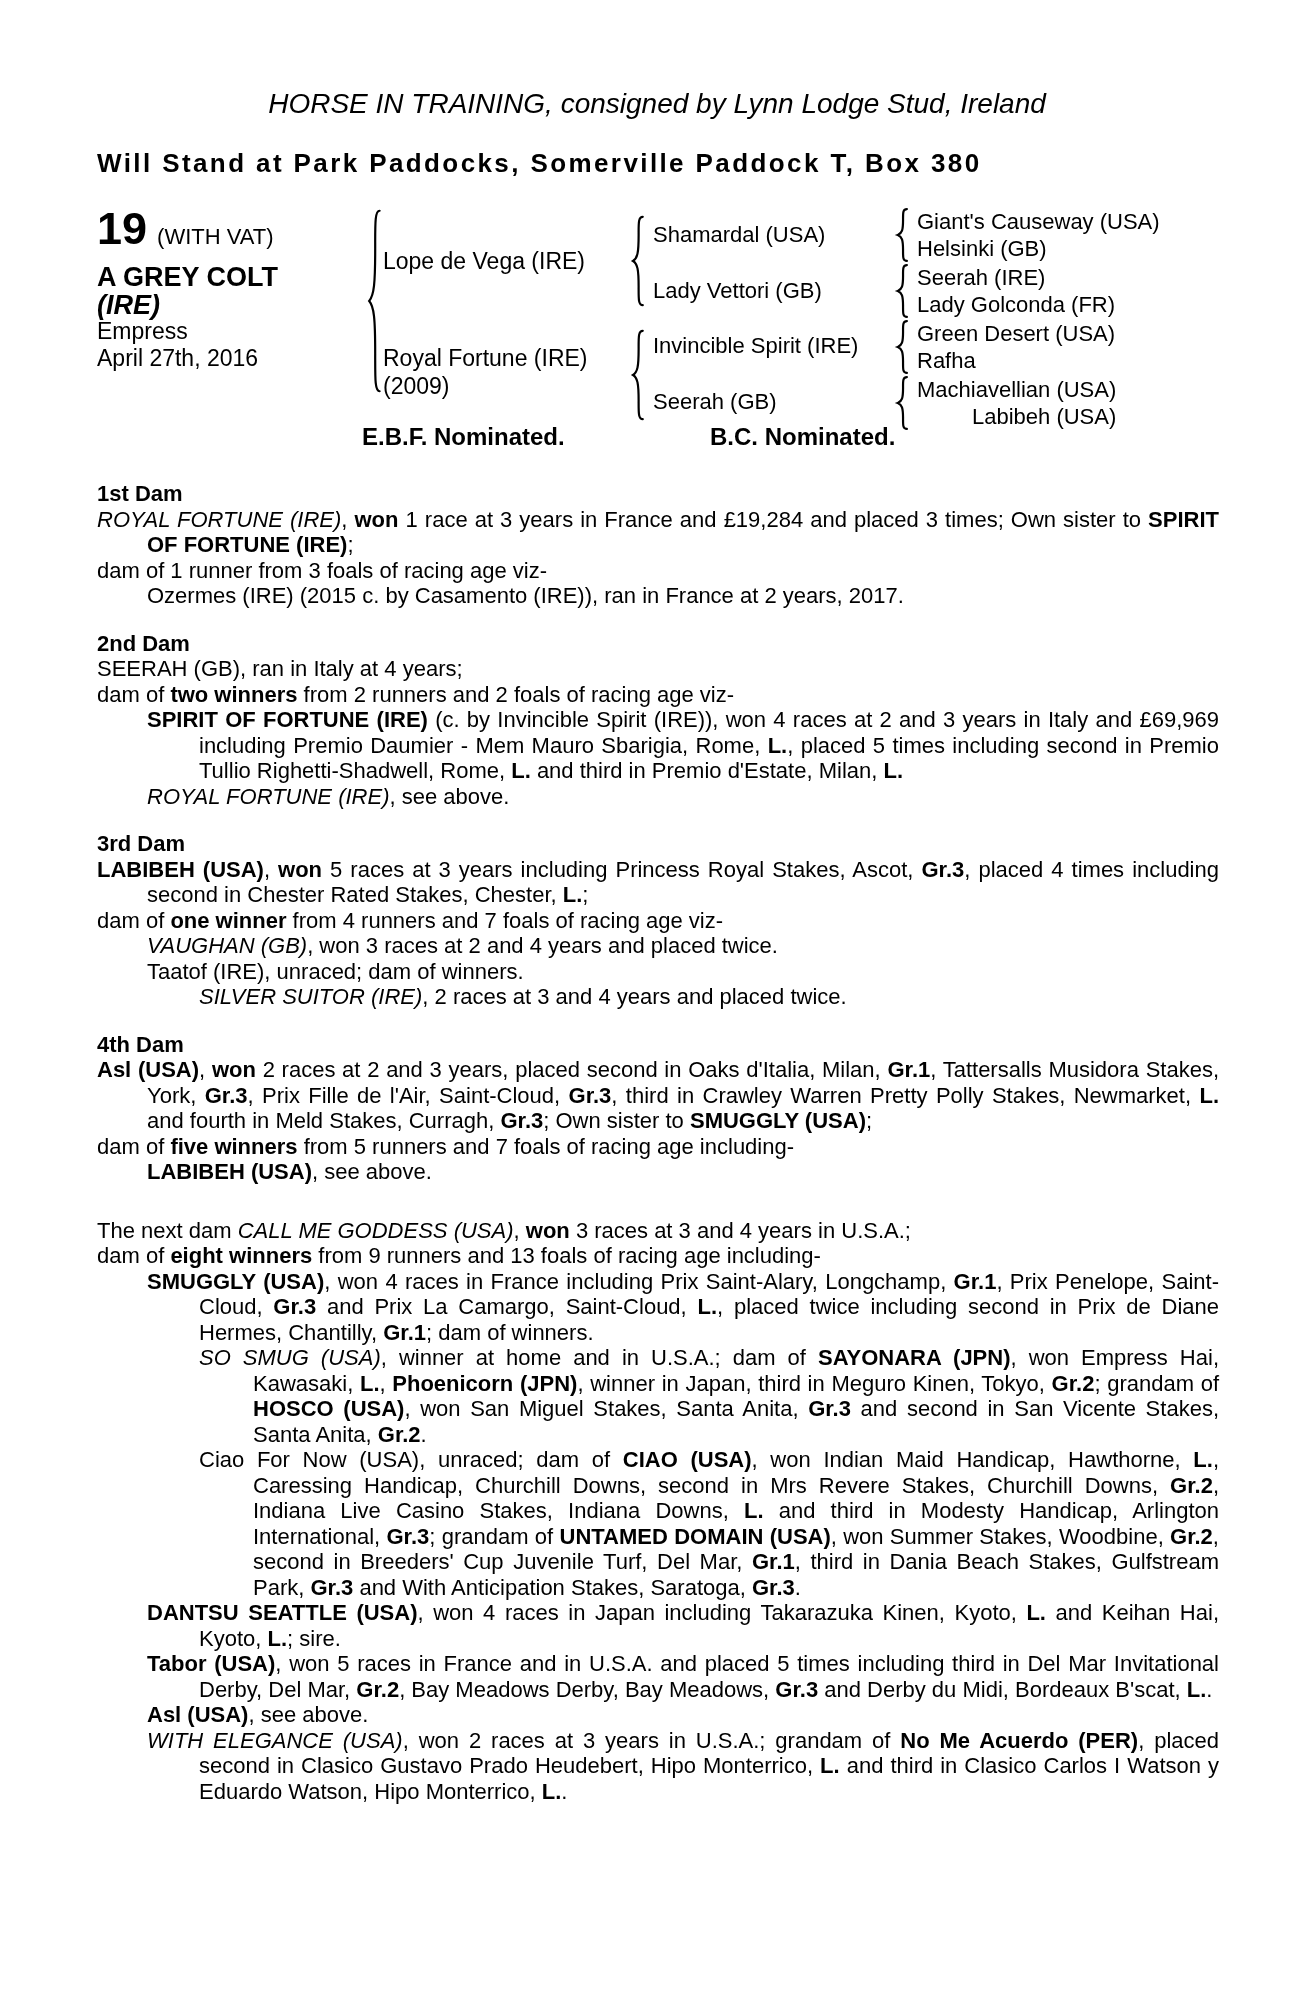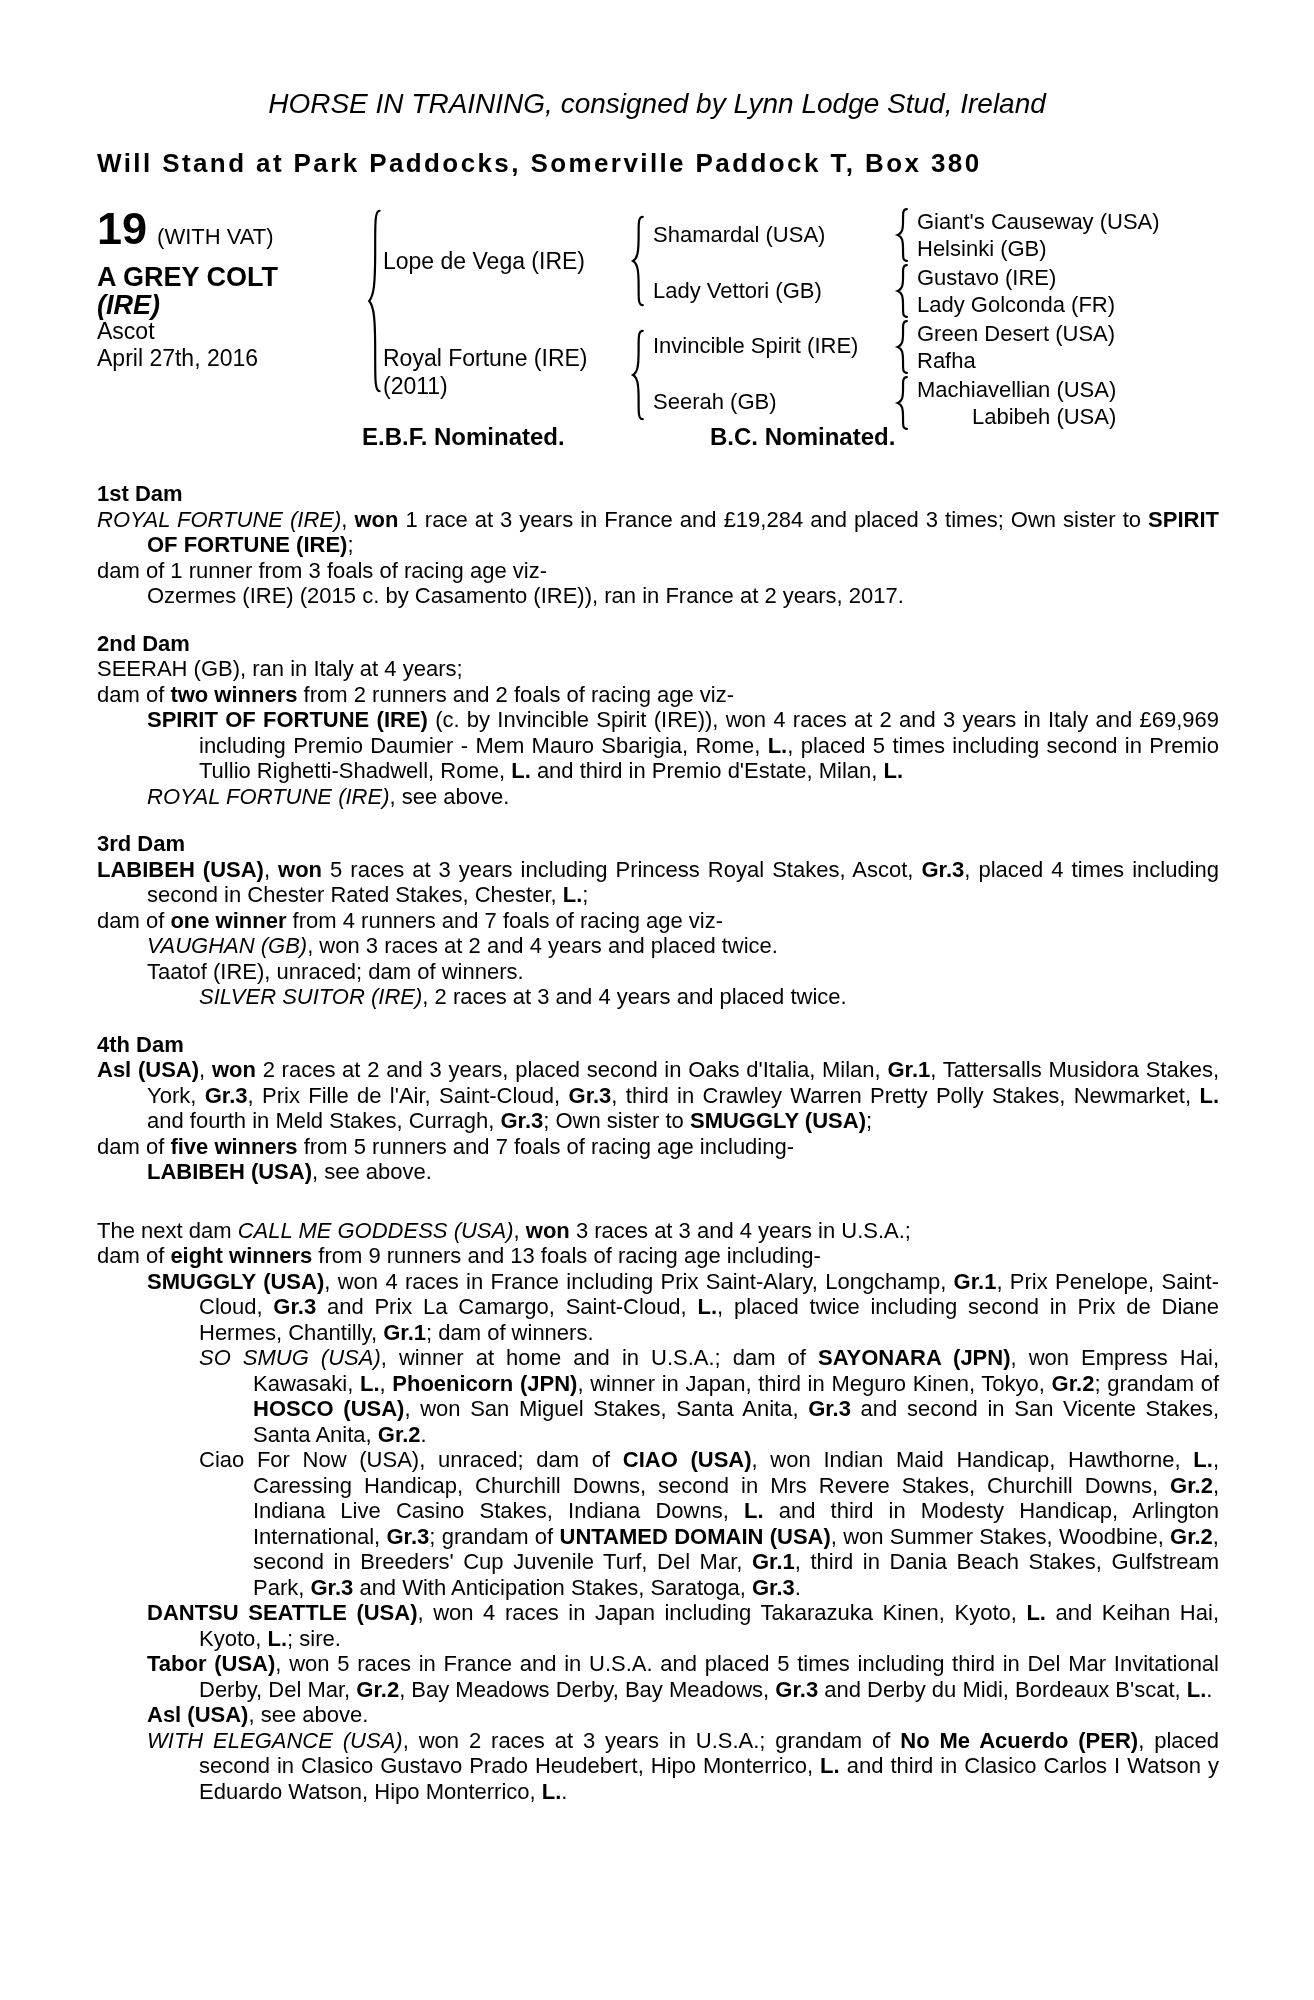--- a/index.html
+++ b/index.html
@@ -77,21 +77,21 @@
   <div class="consignor">HORSE IN TRAINING, consigned by Lynn Lodge Stud, Ireland</div>
   <div class="stand-line">Will Stand at Park Paddocks, Somerville Paddock T, Box 380</div>
 
   <div class="chart">
 
     <div class="abs lot-num-row">
       <span class="lot-number">19</span><span class="lot-vat">(WITH VAT)</span>
     </div>
     <div class="abs lot-desc1">A GREY COLT</div>
     <div class="abs lot-desc2">(IRE)</div>
-    <div class="abs lot-foaled">Ascot</div>
+    <div class="abs lot-foaled">Empress</div>
     <div class="abs lot-date">April 27th, 2016</div>
 
     <svg class="brace b-big" viewBox="0 0 20 100" preserveAspectRatio="none">
         <path d="M17 2 C11 2 11.5 9 11.5 22 C11.5 41 10 47 4 50 C10 53 11.5 59 11.5 78 C11.5 91 11 98 17 98" fill="none" stroke="#000" stroke-width="2.2" vector-effect="non-scaling-stroke" stroke-linecap="round"></path>
       </svg>
     <svg class="brace b-g2a" viewBox="0 0 20 100" preserveAspectRatio="none">
         <path d="M17 2 C11 2 11.5 9 11.5 22 C11.5 41 10 47 4 50 C10 53 11.5 59 11.5 78 C11.5 91 11 98 17 98" fill="none" stroke="#000" stroke-width="2.2" vector-effect="non-scaling-stroke" stroke-linecap="round"></path>
       </svg>
     <svg class="brace b-g2b" viewBox="0 0 20 100" preserveAspectRatio="none">
         <path d="M17 2 C11 2 11.5 9 11.5 22 C11.5 41 10 47 4 50 C10 53 11.5 59 11.5 78 C11.5 91 11 98 17 98" fill="none" stroke="#000" stroke-width="2.2" vector-effect="non-scaling-stroke" stroke-linecap="round"></path>
@@ -105,34 +105,34 @@
     <svg class="brace b-g3c" viewBox="0 0 20 100" preserveAspectRatio="none">
         <path d="M17 2 C11 2 11.5 9 11.5 22 C11.5 41 10 47 4 50 C10 53 11.5 59 11.5 78 C11.5 91 11 98 17 98" fill="none" stroke="#000" stroke-width="2.2" vector-effect="non-scaling-stroke" stroke-linecap="round"></path>
       </svg>
     <svg class="brace b-g3d" viewBox="0 0 20 100" preserveAspectRatio="none">
         <path d="M17 2 C11 2 11.5 9 11.5 22 C11.5 41 10 47 4 50 C10 53 11.5 59 11.5 78 C11.5 91 11 98 17 98" fill="none" stroke="#000" stroke-width="2.2" vector-effect="non-scaling-stroke" stroke-linecap="round"></path>
       </svg>
 
     <div class="abs gen1-sire">Lope de Vega (IRE)</div>
     <div class="abs gen1-dam">
       <div>Royal Fortune (IRE)</div>
-      <div>(2011)</div>
+      <div>(2009)</div>
     </div>
 
     <div class="abs gen2-0">Shamardal (USA)</div>
     <div class="abs gen2-1">Lady Vettori (GB)</div>
     <div class="abs gen2-2">Invincible Spirit (IRE)</div>
     <div class="abs gen2-3">Seerah (GB)</div>
 
     <div class="abs gen3-pair gen3-p0">
       <div>Giant's Causeway (USA)</div>
       <div>Helsinki (GB)</div>
     </div>
     <div class="abs gen3-pair gen3-p1">
-      <div>Gustavo (IRE)</div>
+      <div>Seerah (IRE)</div>
       <div>Lady Golconda (FR)</div>
     </div>
     <div class="abs gen3-pair gen3-p2">
       <div>Green Desert (USA)</div>
       <div>Rafha</div>
     </div>
     <div class="abs gen3-pair gen3-p3">
       <div>Machiavellian (USA)</div>
       <div>Labibeh (USA)</div>
     </div>

